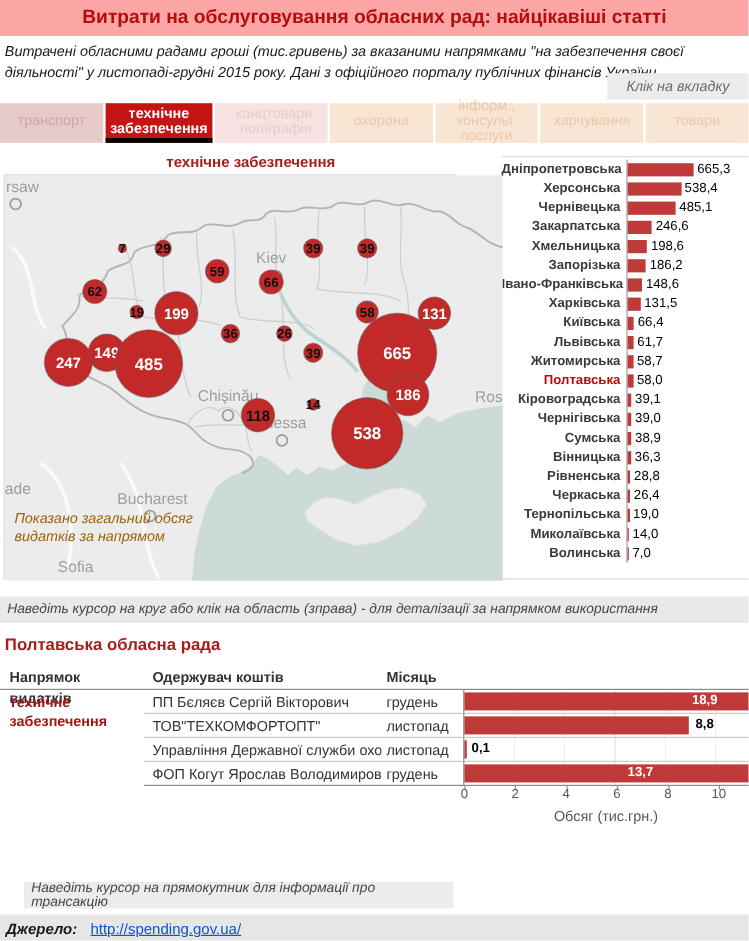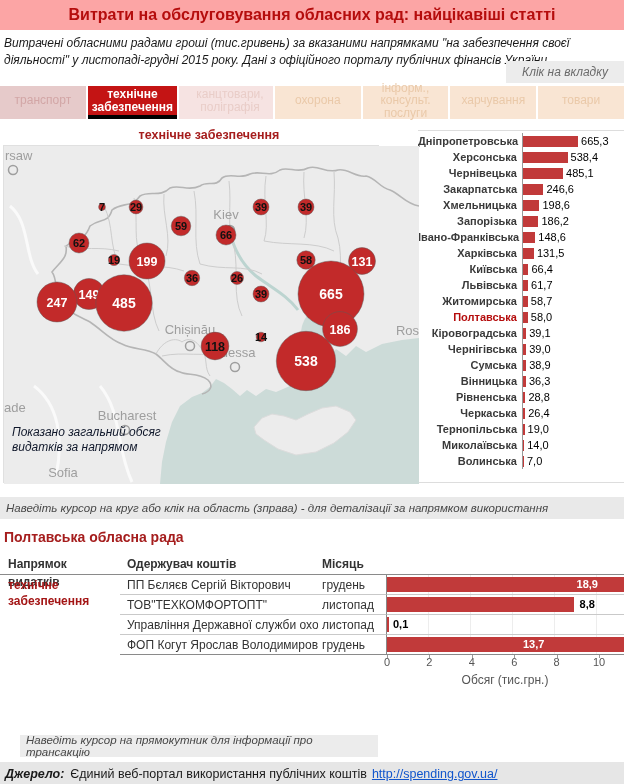--- a/index.html
+++ b/index.html
@@ -23,21 +23,21 @@
   .tab.lightpink { background:#f6e3e2; color:#e9cdc8;padding-left:12px; }
   .tab.peach     { background:#f9e5d3; color:#eac9a9; }
   .tab.active    { background:#c41414; color:#fff; font-weight:bold; border-bottom:4px solid #000; }
 
   
   .viz { display:flex; margin-top:5px; }
   .map-panel { width:418px; }
   .map-title { height:17px; text-align:center; font-size:12.5px; font-weight:bold; color:#a51d1d; }
   .map-box { position:relative; width:376px; height:338px; margin-left:3px; background:#ececec; border:1px solid #e0e0e0; }
   .map-box svg { position:absolute; left:0; top:0; }
-  .map-note { position:absolute; left:8px; bottom:26px; width:170px; font-size:12px; font-style:italic; color:#0f172a; line-height:1.3; }
+  .map-note { position:absolute; left:8px; bottom:26px; width:170px; font-size:12px; font-style:italic; color:#a16207; line-height:1.3; }
 
   .region-chart { width:206px; margin-top:2px; border-top:1px solid #ddd; border-bottom:1px solid #ddd; padding-top:2px; }
   .r-row { display:flex; height:16px; align-items:center; }
   .r-label { width:104px; text-align:right; padding-right:5px; font-size:11px; font-weight:bold; color:#3a3a3a; white-space:nowrap; }
   .r-label.hl { color:#b50d0d; }
   .r-barcell { flex:1; position:relative; border-left:1px solid #999; height:16px; display:flex; align-items:center; }
   .r-bar { height:11px; background:#c13a3a; }
   .r-val { font-size:11px; color:#000; margin-left:3px; white-space:nowrap; }
 
   
@@ -416,17 +416,16 @@
   <div class="axis-grid">
     <div class="axis-title-cell">Обсяг (тис.грн.)</div>
   </div>
 
   <div class="hint-bar narrow">
     <span>Наведіть курсор на прямокутник для інформації про трансакцію</span>
   </div>
 
   <div class="source-bar">
     <span class="src-label">Джерело:</span>
-    <span>Єдиний веб-портал використання публічних коштів</span>
     <a href="#">http://spending.gov.ua/</a>
   </div>
 
 </div>
 
 </body></html>

